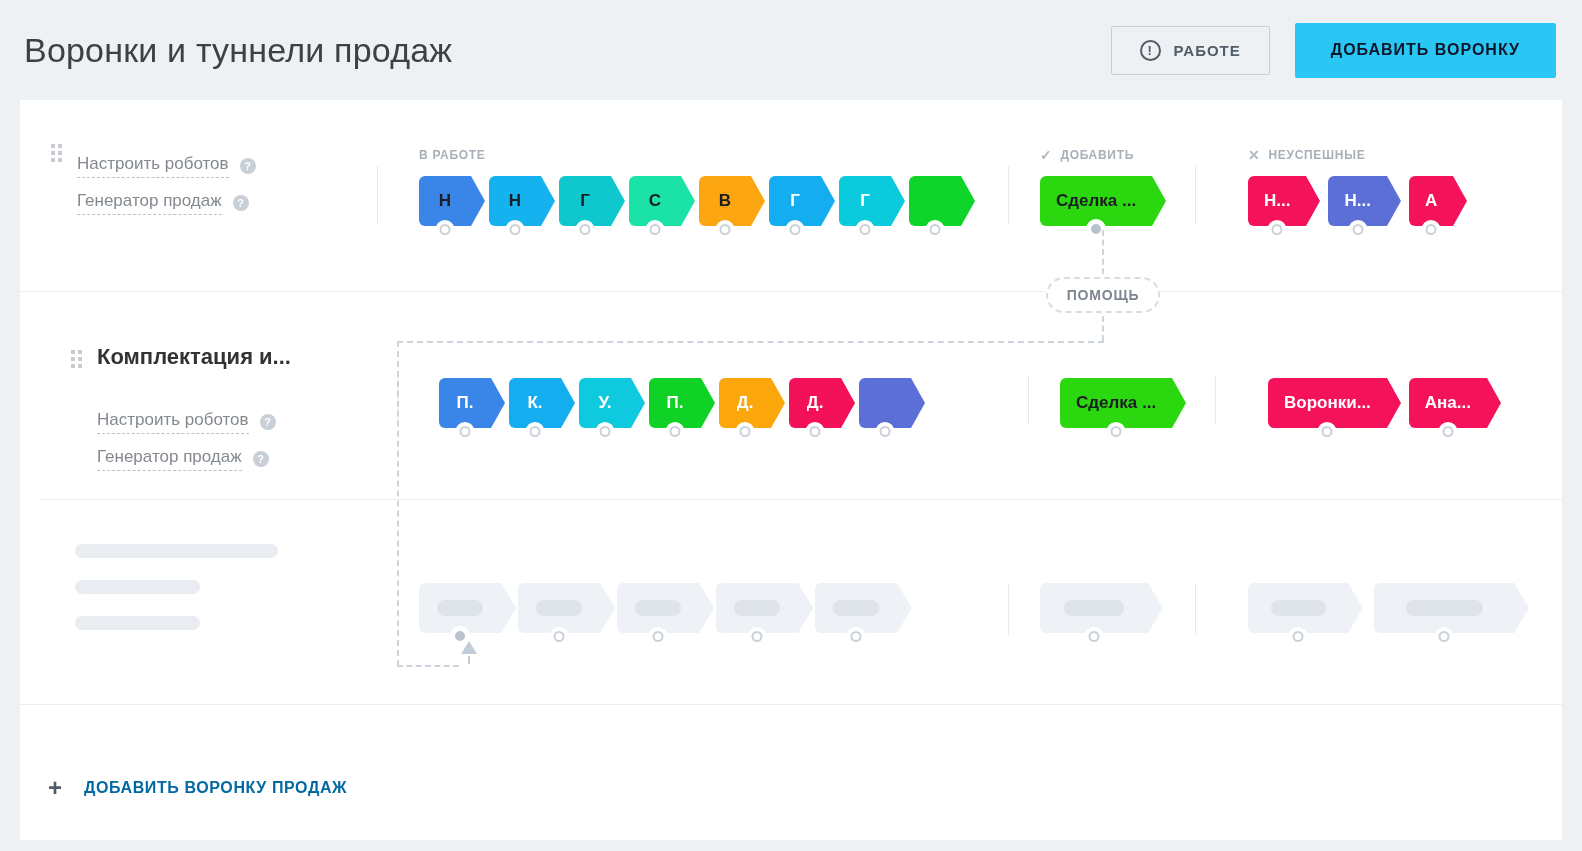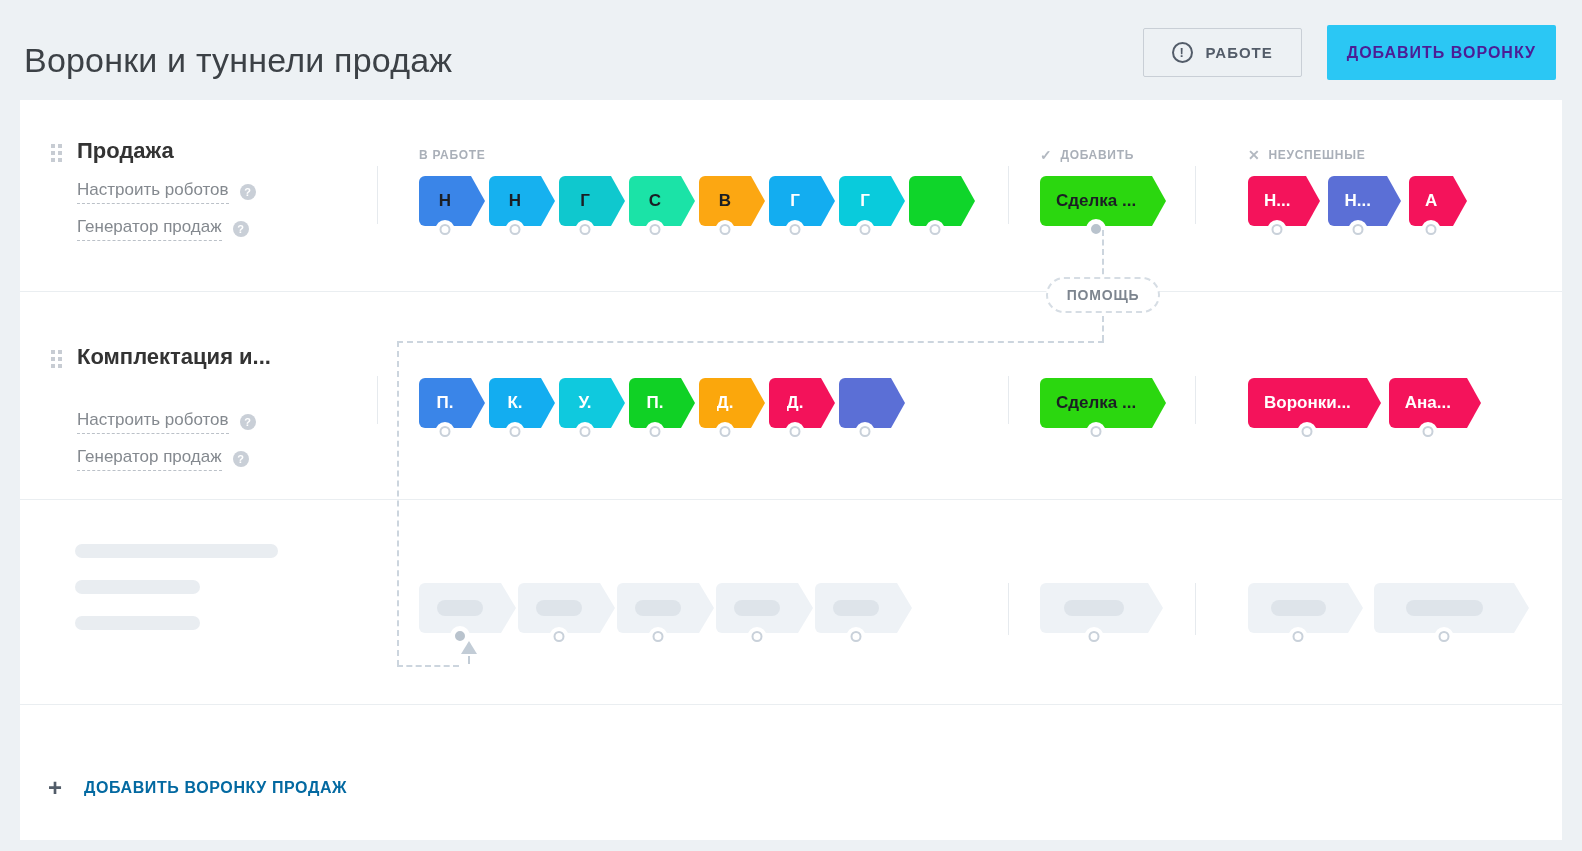--- a/index.html
+++ b/index.html
@@ -4,34 +4,34 @@
 <style>
   * { margin:0; padding:0; box-sizing:border-box; }
   html,body { width:1582px; height:851px; }
   body {
     background:#edf1f4;
     font-family:"Liberation Sans", sans-serif;
     position:relative;
     overflow:hidden;
   }
   
-  .topbar { display:flex; justify-content:space-between; align-items:flex-end; padding:20px 26px 0 24px; height:80px; }
+  .topbar { display:flex; justify-content:space-between; align-items:center; padding:20px 26px 0 24px; height:80px; }
   .page-title { font-size:34px; font-weight:300; color:#3c4146; letter-spacing:.2px; }
   .topbar-actions { display:flex; align-items:center; gap:25px; }
   .btn-help { height:49px; padding:0 28px; background:transparent; border:1px solid #c9cfd6; border-radius:2px;
     display:flex; align-items:center; gap:13px; font-weight:700; font-size:15px; color:#535c69; letter-spacing:1px; cursor:pointer; }
   .help-ico { width:21px; height:21px; border:2px solid #535c69; border-radius:50%; display:flex; align-items:center; justify-content:center;
     font-size:13px; font-weight:700; color:#535c69; }
-  .btn-primary { height:55px; padding:0 20px; background:#2bc7f4; border:none; border-radius:2px; color:#4c1d95;
+  .btn-primary { height:55px; padding:0 36px; background:#2bc7f4; border:none; border-radius:2px; color:#0f172a;
     font-weight:700; font-size:16px; letter-spacing:1px; cursor:pointer; font-family:inherit; }
   
   .card { position:absolute; left:20px; top:100px; width:1542px; height:740px; background:#fff; }
   .row { position:relative; display:flex; border-bottom:1px solid #eaeef1; }
   .row1 { height:192px; }
-  .row2 { height:208px; }
+  .row2 { height:208px;margin-left:20px; }
   .row3 { height:205px; }
   .info { width:357px; position:relative; padding-left:57px; }
   .row1 .info { padding-top:38px; }
   .row2 .info { padding-top:52px; }
   .funnel-name { font-size:22px; font-weight:700; color:#333; }
   .drag { position:absolute; left:31px; display:grid; grid-template-columns:repeat(2,4px); grid-auto-rows:4px; gap:3px 3px; cursor:grab; }
   .row1 .drag { top:44px; } .row2 .drag { top:58px; }
   .drag i { width:3.5px; height:3.5px; background:#c7ccd3; display:block; }
   .row1 .links { margin-top:16px; }
   .row2 .links { margin-top:40px; }
@@ -115,21 +115,20 @@
   <section class="row row1">
     <div class="info">
       <span class="drag">
           <i></i>
           <i></i>
           <i></i>
           <i></i>
           <i></i>
           <i></i>
         </span>
-      <div class="funnel-name">Продажа</div>
       <div class="links">
         <div class="link-line">
           <a class="flink">Настроить роботов</a>
           <span class="q-ico">?</span>
         </div>
         <div class="link-line">
           <a class="flink">Генератор продаж</a>
           <span class="q-ico">?</span>
         </div>
       </div>

